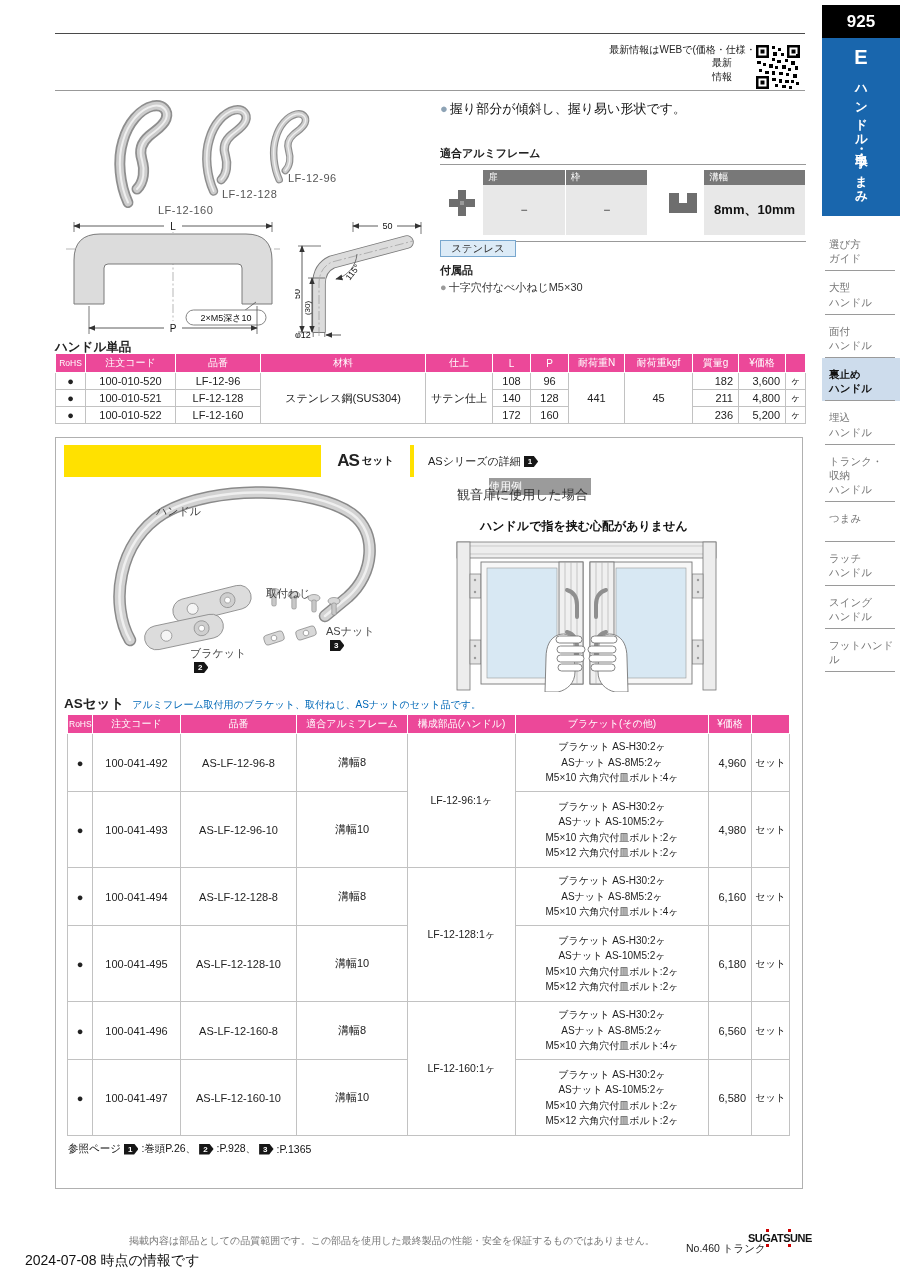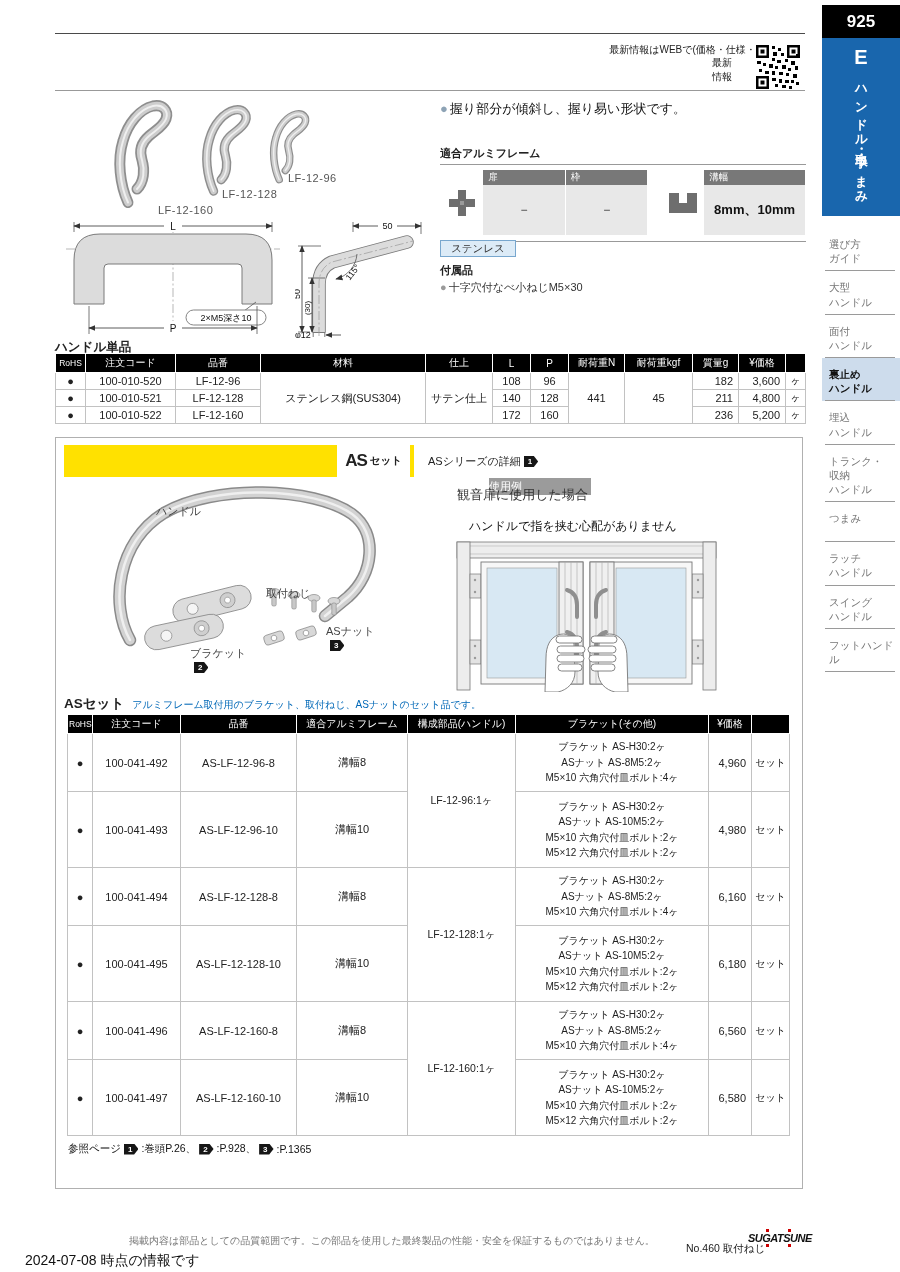--- a/index.html
+++ b/index.html
@@ -50,60 +50,60 @@
   #side-svg  { top:220px; left:295px; }
   .cl { stroke:#999; stroke-width:.7; stroke-dasharray:9 2.5 2 2.5; }
   .thin { stroke:#555; stroke-width:.8; }
   .dim { stroke:#333; stroke-width:.8; }
   .dtxt { font-size:10px; fill:#111; }
   .ntxt { font-size:9px; fill:#111; }
 
   
   #single-title { top:339px; left:55px; font-size:12.5px; font-weight:bold; }
   .tbl { border-collapse:collapse; table-layout:fixed; background:#fff; }
-  .tbl th { background:#000000; color:#fff; font-weight:normal; font-size:10px; padding:2px 1px; border:1px solid #fff; white-space:nowrap; overflow:hidden; }
+  .tbl th { background:#ec4899; color:#fff; font-weight:normal; font-size:10px; padding:2px 1px; border:1px solid #fff; white-space:nowrap; overflow:hidden; }
   .tbl th:first-child { font-size:8.5px; }
   .tbl td { border:1px solid #c2c2c2; font-size:11px; color:#222; padding:1px 3px; text-align:center; overflow:hidden; }
   #single-table { top:353px; left:55px; width:750px; }
   #single-table tr { height:17px; }
   .link { color:#0068b7; cursor:pointer; }
   .c-rohs { font-size:8px; }
   .c-mass, .c-price { text-align:right !important; padding-right:5px !important; }
   .c-unit { font-size:10px !important; }
 
   
   #as-box { top:437px; left:55px; width:748px; height:752px; border:1px solid #b0b0b0; }
   #as-banner { top:7px; left:8px; width:350px; height:32px; background:#ffe100; display:flex; align-items:center; }
   #as-banner-text { font-size:14.5px; font-weight:bold; padding-left:12px; letter-spacing:.5px; color:#111; }
-  #as-logo-box { margin-left:auto; margin-right:4px; background:#fff; height:35px; padding:0 8px; display:flex; align-items:center; }
+  #as-logo-box { margin-left:auto; margin-right:4px; background:#fff; height:35px; padding:0 16px; display:flex; align-items:center; }
   #as-logo { font-size:17px; font-weight:900; letter-spacing:-1px; }
   #as-logo-suffix { font-size:10.5px; font-weight:bold; margin-left:3px; }
   #series-note { top:16px; left:372px; font-size:11px; display:flex; align-items:center; gap:3px; color:#222; }
   .tagbadge { display:inline-block; background:#161616; color:#fff; font-size:8px; font-weight:bold; line-height:11px; height:11px; padding:0 6px 0 4px; clip-path:polygon(0 0,70% 0,100% 50%,70% 100%,0 100%); }
   #parts-svg { top:42px; left:6px; }
   .part-label { position:absolute; font-size:11px; color:#444; }
   #usage-badge { top:40px; left:433px; width:102px; height:17px; background:#9b9b9b; color:#fff; text-align:left; font-size:11px; line-height:17px; }
   #usage-line1 { top:48px; left:401px; font-size:13px; color:#333; }
-  #usage-line2 { top:80px; left:413px; font-size:12px; font-weight:normal; color:#111; }
+  #usage-line2 { top:80px; left:424px; font-size:12px; font-weight:bold; color:#111; }
   #doors-svg { top:98px; left:399px; }
   #as-title-row { top:257px; left:8px; display:flex; align-items:baseline; gap:8px; }
   #as-title { font-size:13.5px; font-weight:bold; }
   #as-desc { font-size:10px; color:#0068b7; }
   #as-table { top:276px; left:11px; width:722px; }
   #as-table tr.h3 { height:58px; }
   #as-table tr.h4 { height:76px; }
   .c-others { font-size:10px !important; white-space:pre-line; line-height:1.55; }
   .c-group { font-size:10.5px !important; }
   #refs { top:704px; left:12px; font-size:10.5px; display:flex; align-items:center; gap:3px; color:#111; }
 
   
   #disc1 { top:1234px; left:85px; font-size:10px; color:#777;margin-left:44px; }
   #disc2 { top:1249px; left:85px; font-size:10px; color:#777; }
   #catalog-no { top:1242px; left:686px; font-size:10.5px; color:#222; }
-  #sugatsune { top:1229px; left:748px; width:60px; text-align:right;font-style:italic; }
+  #sugatsune { top:1229px; left:748px; width:60px; text-align:right; }
   #sugatsune .dots { display:flex; justify-content:space-around; padding:0 8px; }
   #sugatsune .dot { width:3px; height:3px; background:#c00; }
   #sugatsune .logo-text { font-size:11px; font-weight:900; letter-spacing:-.5px; color:#111; }
   #date-note { top:1252px; left:25px; font-size:14px; color:#111; }
 
   
   #page-num { left:822px; top:5px; width:78px; height:33px; background:#000; color:#fff; font-size:17px; font-weight:bold; text-align:center; line-height:33px; }
   #side-tab { left:822px; top:38px; width:78px; height:178px; background:#1966ad; color:#fff; }
   #tab-letter { text-align:center; font-size:20px; font-weight:bold; margin-top:8px; }
   #tab-vwrap { display:flex; justify-content:center; margin-top:8px; height:128px; }
@@ -602,21 +602,21 @@
       <span class="tagbadge">1</span>
         <span>:巻頭P.26、</span>
       <span class="tagbadge">2</span>
         <span>:P.928、</span>
       <span class="tagbadge">3</span>
         <span>:P.1365</span>
     </div>
   </div>
 
   <div class="abs" id="disc1">掲載内容は部品としての品質範囲です。この部品を使用した最終製品の性能・安全を保証するものではありません。</div>
-  <div class="abs" id="catalog-no">No.460 取付ねじ</div>
+  <div class="abs" id="catalog-no">No.460 トランク</div>
   <div class="abs" id="sugatsune">
     <div class="dots">
         <span class="dot"></span>
         <span class="dot"></span>
       </div>
     <div class="logo-text">SUGATSUNE</div>
     <div class="dots">
         <span class="dot"></span>
         <span class="dot"></span>
       </div>

